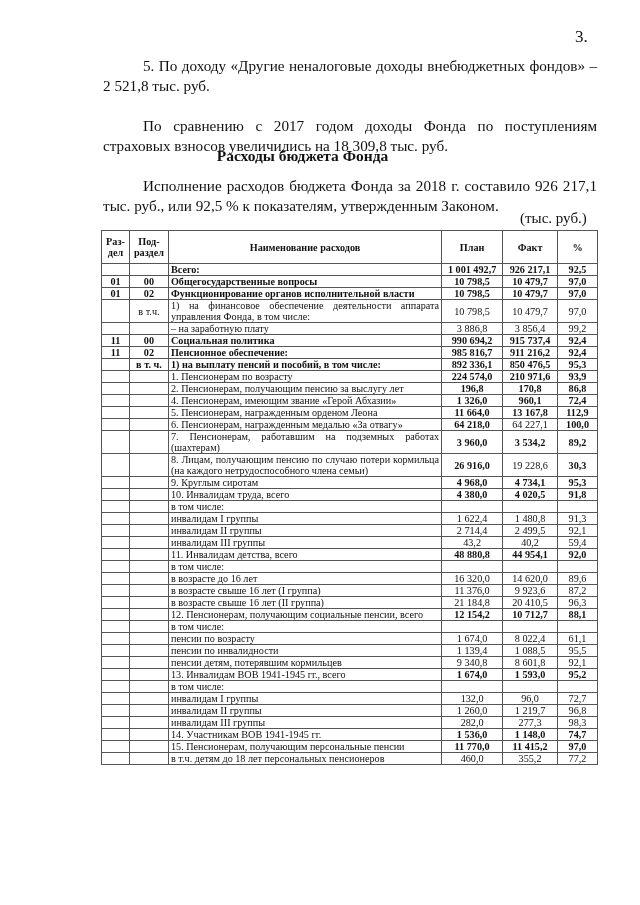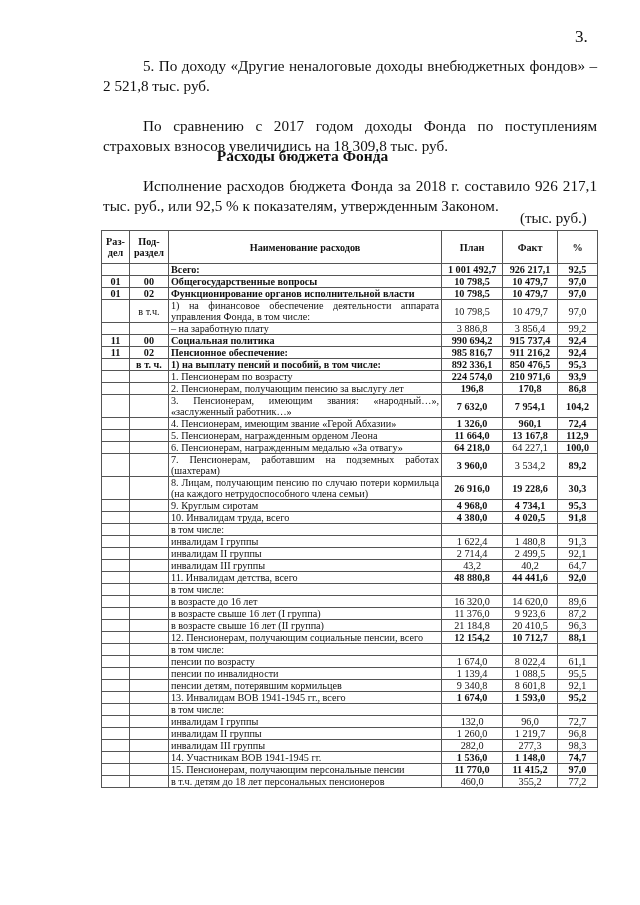--- a/index.html
+++ b/index.html
@@ -136,28 +136,20 @@
         <td class="num" style="font-weight: bold;">93,9</td>
       </tr>
       <tr class="r1">
         <td class="code"></td>
         <td class="code"></td>
         <td class="name">2. Пенсионерам, получающим пенсию за выслугу лет</td>
         <td class="num" style="font-weight: bold;">196,8</td>
         <td class="num" style="font-weight: bold;">170,8</td>
         <td class="num" style="font-weight: bold;">86,8</td>
       </tr>
-      <tr class="r2">
-        <td class="code"></td>
-        <td class="code"></td>
-        <td class="name just">3. Пенсионерам, имеющим звания: «народный…», «заслуженный работник…»</td>
-        <td class="num" style="font-weight: bold;">7 632,0</td>
-        <td class="num" style="font-weight: bold;">7 954,1</td>
-        <td class="num" style="font-weight: bold;">104,2</td>
-      </tr>
       <tr class="r1">
         <td class="code"></td>
         <td class="code"></td>
         <td class="name">4. Пенсионерам, имеющим звание «Герой Абхазии»</td>
         <td class="num" style="font-weight: bold;">1 326,0</td>
         <td class="num" style="font-weight: bold;">960,1</td>
         <td class="num" style="font-weight: bold;">72,4</td>
       </tr>
       <tr class="r1">
         <td class="code"></td>
@@ -173,29 +165,29 @@
         <td class="name">6. Пенсионерам, награжденным медалью «За отвагу»</td>
         <td class="num" style="font-weight: bold;">64 218,0</td>
         <td class="num" style="font-weight: normal;">64 227,1</td>
         <td class="num" style="font-weight: bold;">100,0</td>
       </tr>
       <tr class="r2">
         <td class="code"></td>
         <td class="code"></td>
         <td class="name just">7. Пенсионерам, работавшим на подземных работах (шахтерам)</td>
         <td class="num" style="font-weight: bold;">3 960,0</td>
-        <td class="num" style="font-weight: normal;">3 534,2</td>
+        <td class="num" style="font-weight: bold;">3 534,2</td>
         <td class="num" style="font-weight: bold;">89,2</td>
       </tr>
       <tr class="r2">
         <td class="code"></td>
         <td class="code"></td>
         <td class="name just">8. Лицам, получающим пенсию по случаю потери кормильца (на каждого нетрудоспособного члена семьи)</td>
         <td class="num" style="font-weight: bold;">26 916,0</td>
-        <td class="num" style="font-weight: bold; margin-top: 24px;">19 228,6</td>
+        <td class="num" style="font-weight: normal; margin-top: 24px;">19 228,6</td>
         <td class="num" style="font-weight: bold;">30,3</td>
       </tr>
       <tr class="r1">
         <td class="code"></td>
         <td class="code"></td>
         <td class="name">9. Круглым сиротам</td>
         <td class="num" style="font-weight: bold;">4 968,0</td>
         <td class="num" style="font-weight: bold;">4 734,1</td>
         <td class="num" style="font-weight: bold;">95,3</td>
       </tr>
@@ -230,28 +222,28 @@
         <td class="num">2 714,4</td>
         <td class="num">2 499,5</td>
         <td class="num">92,1</td>
       </tr>
       <tr class="r1">
         <td class="code"></td>
         <td class="code"></td>
         <td class="name">инвалидам III группы</td>
         <td class="num">43,2</td>
         <td class="num">40,2</td>
-        <td class="num">64,7</td>
+        <td class="num">59,4</td>
       </tr>
       <tr class="r1">
         <td class="code"></td>
         <td class="code"></td>
         <td class="name">11. Инвалидам детства, всего</td>
         <td class="num" style="font-weight: bold;">48 880,8</td>
-        <td class="num" style="font-weight: bold;">44 441,6</td>
+        <td class="num" style="font-weight: bold;">44 954,1</td>
         <td class="num" style="font-weight: bold;">92,0</td>
       </tr>
       <tr class="r1">
         <td class="code"></td>
         <td class="code"></td>
         <td class="name sub">в том числе:</td>
         <td class="num"></td>
         <td class="num"></td>
         <td class="num"></td>
       </tr>

